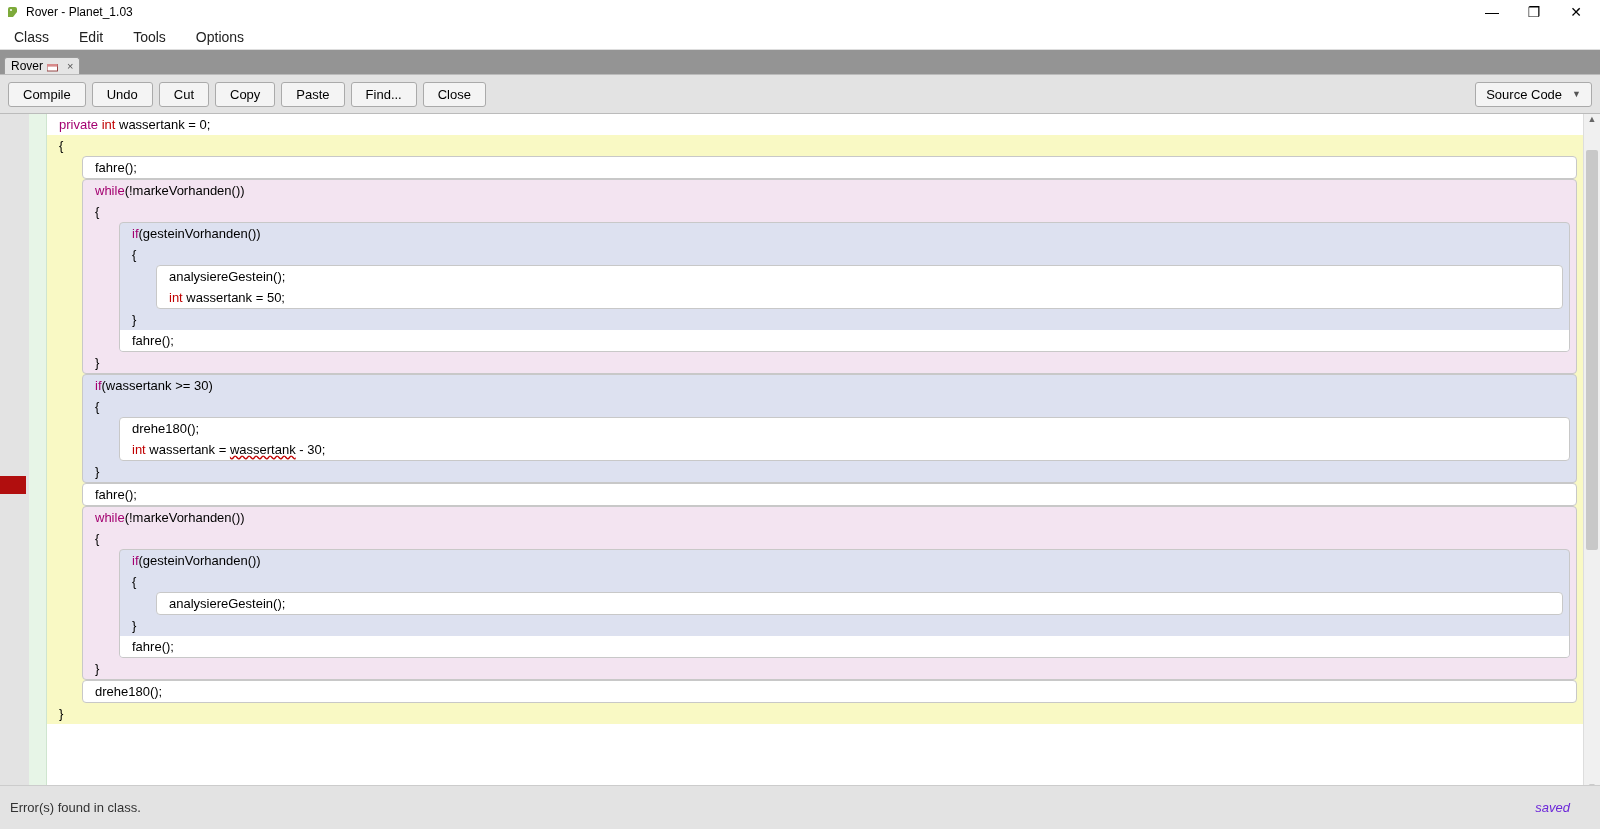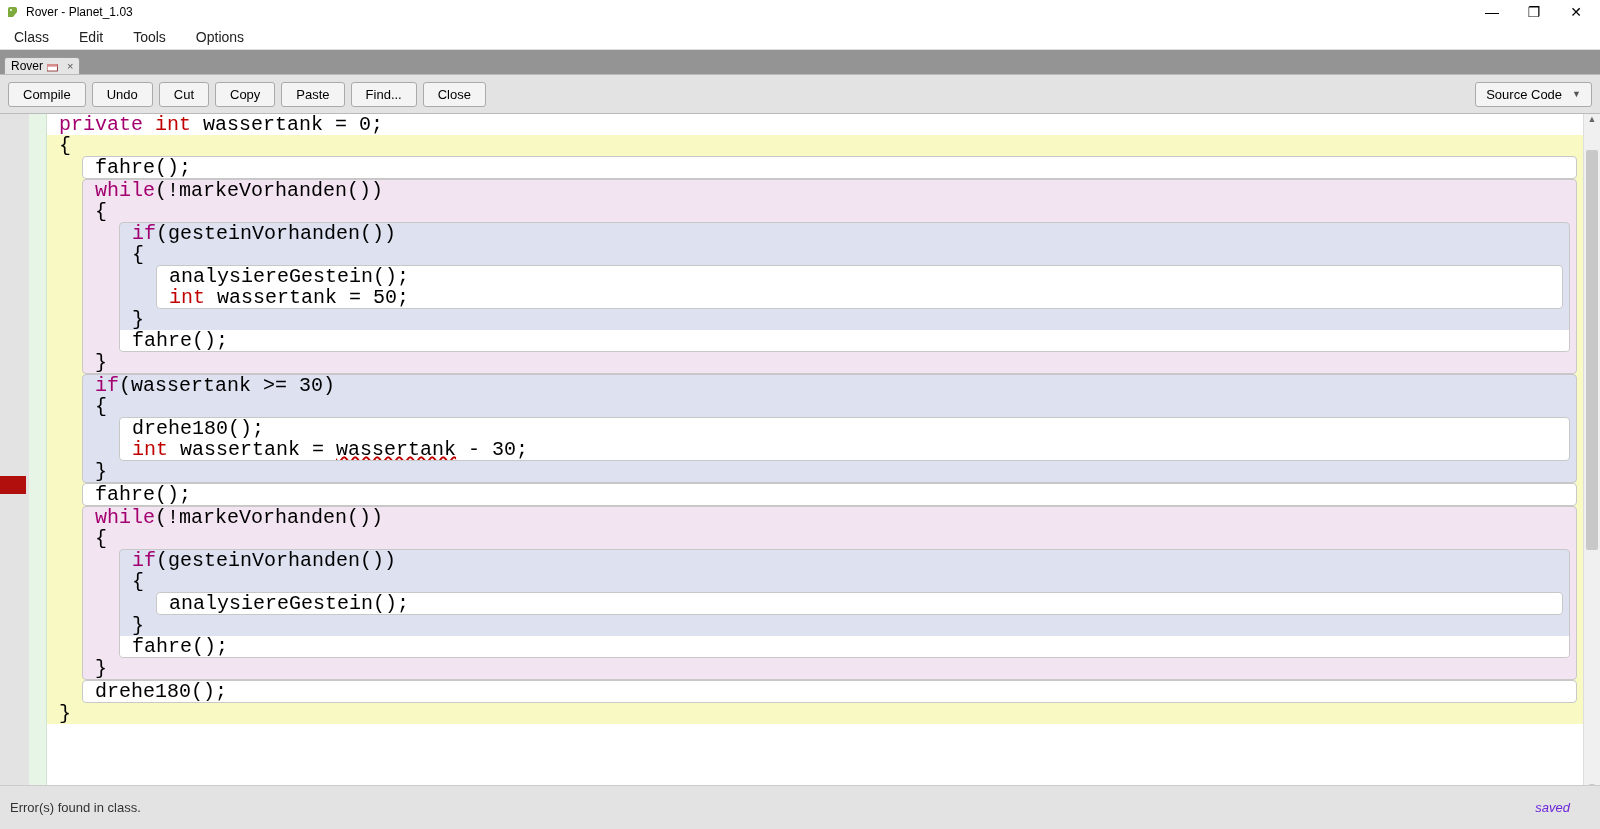--- a/index.html
+++ b/index.html
@@ -25,21 +25,21 @@
   .toolbar .selectbox { display:flex; align-items:center; gap:10px; padding: 4px 10px; min-width:100px; }
   .toolbar .selectbox .arrow { font-size: 9px; color:#555; }
 
   .editor-area { position: absolute; top: 114px; bottom: 30px; left: 0; right: 0; display: flex; }
 
   .left-gutter { width: 29px; background: #e3e3e3; position: relative; }
   .left-gutter .error-marker { position: absolute; left:0; top: 362px; width: 26px; height: 18px; background: #b10e0e; }
 
   .breakpoint-col { width: 18px; background: #e7f5e7; border-right: 1px solid #cfe5cf; }
 
-  .code { flex: 1; font-family: Liberation Mono, monospace; font-size: 20px; line-height: 21px; overflow: hidden; position: relative; }
+  .code { flex: 1; font-family: Liberation Sans, sans-serif; font-size: 13px; line-height: 21px; overflow: hidden; position: relative; }
   .line { white-space: pre; padding: 0 4px 0 12px; }
   .kw { color: #a30070; font-weight: 500; }
   .decl { color: #c00000; }
   .err-underline { text-decoration: underline wavy #c00000; }
 
   .blk-yellow { background: #f9f9c4; }
   .blk-white  { background: #ffffff; }
   .blk-pink   { background: #f3e4f1; }
   .blk-blue   { background: #dde1f0; }
 

